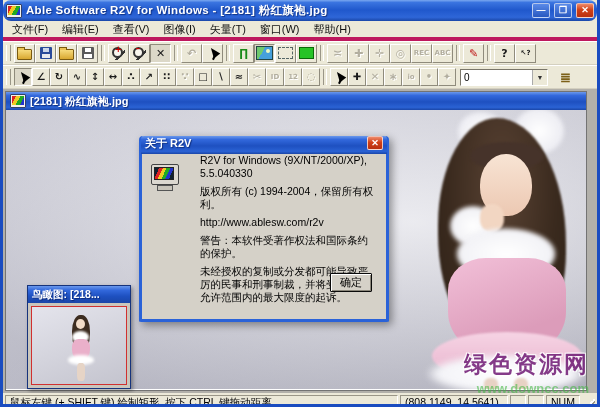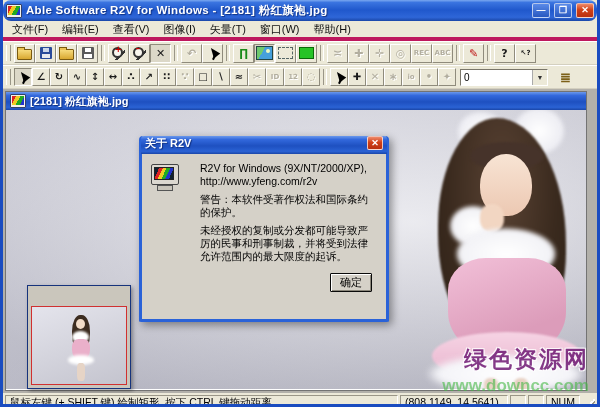--- a/index.html
+++ b/index.html
@@ -107,41 +107,41 @@
   .dlg-titlebar .title{flex:1;color:#fff;font-weight:bold;font-size:11px;text-shadow:1px 1px 1px rgba(0,20,80,.6);}
   .dlg-close{width:16px;height:14px;border-radius:2px;border:1px solid rgba(255,255,255,.7);color:#fff;
     font-size:9px;line-height:12px;text-align:center;font-weight:bold;padding:0;
     background:linear-gradient(180deg,#ef8a6a,#d04018 45%,#b83010);}
   .dlg-body{position:relative;height:168px;font-size:10.5px;line-height:13px;color:#000;}
   .r2v-icon{position:absolute;left:9px;top:10px;width:30px;height:27px;}
   .r2v-icon .mon{position:absolute;left:0;top:0;width:26px;height:19px;background:#dcd8d0;border:1px solid #444;border-radius:2px;}
   .r2v-icon .scr{position:absolute;left:3px;top:3px;width:18px;height:11px;background:#102030;
     background:linear-gradient(115deg,#102030 0 18%,#d22 18% 34%,#ec2 34% 50%,#2a2 50% 66%,#23c 66% 82%,#102030 82%);border:1px solid #222;}
   .r2v-icon .base{position:absolute;left:6px;top:21px;width:14px;height:4px;background:#c8c4ba;border:1px solid #555;}
-  .dlg-text{margin-left:58px;margin-right:8px;padding-top:8px;}
+  .dlg-text{margin-left:58px;margin-right:8px;}
   .dlg-text p{margin:0 0 5px 0;}
   .dlg-text .ver{margin-bottom:0;}
   .ok-btn{position:absolute;right:14px;bottom:30px;width:42px;height:19px;background:#d5d1c8;color:#000;
     border:1px solid #0a0a0a;border-radius:1px;font-size:11px;line-height:15px;text-align:center;
     box-shadow:inset 1px 1px 0 #fff,inset -1px -1px 0 #8a867a;padding:0;font-family:inherit;}
   
   .statusbar{height:19px;display:flex;align-items:center;gap:2px;background:#ece9d8;padding:1px 2px 1px 2px;box-sizing:border-box;}
   .cell{box-sizing:border-box;height:15px;border:1px solid;border-color:#9a9687 #fff #fff #9a9687;
     font-size:10.5px;line-height:13px;padding:0 4px;white-space:nowrap;overflow:hidden;color:#000;}
   .cell.msg{flex:1;}
   .cell.coords{width:108px;}
   .cell.tiny{width:16px;}
   .cell.num{width:34px;text-align:left;}
   .resize-grip{width:13px;height:13px;align-self:flex-end;
     background:linear-gradient(135deg,transparent 0 50%,#fff 50% 58%,#9a9687 58% 66%,transparent 66% 72%,#fff 72% 80%,#9a9687 80% 88%,transparent 88%);}
   
   .watermark{position:absolute;right:8px;bottom:8px;z-index:60;text-align:right;pointer-events:none;}
   .wm1{font-size:23px;font-weight:bold;letter-spacing:2px;color:#701a75;opacity:.85;
     text-shadow:1px 1px 0 #fff,-1px -1px 0 #fff,1px -1px 0 #fff,-1px 1px 0 #fff;}
-  .wm2{font-size:17px;font-weight:bold;color:#46b946;opacity:.6;margin-top:1px;}
+  .wm2{font-size:13px;font-weight:bold;color:#46b946;opacity:.6;margin-top:1px;}
 </style>
 </head>
 <body>
 
 <div class="app">
 
   <div class="titlebar">
     <span class="mini-logo"></span>
     <span class="title">Able Software R2V for Windows - [2181] 粉红旗袍.jpg</span>
     <button class="winbtn">—</button>
@@ -272,20 +272,23 @@
         <div class="blob collar"></div>
         <div class="blob dress"></div>
         <div class="blob skirt"></div>
         <div class="blob furtrim"></div>
         <div class="blob leg1"></div>
         <div class="blob leg2"></div>
       </div>
     </div>
 
     <div class="birdseye">
+      <div class="be-titlebar">
+        <span class="title">鸟瞰图: [218...</span>
+      </div>
       <div class="be-thumb">
         <div class="tfig t-hair"></div>
         <div class="tfig t-face"></div>
         <div class="tfig t-fur"></div>
         <div class="tfig t-dress"></div>
         <div class="tfig t-trim"></div>
         <div class="tfig t-legs"></div>
       </div>
     </div>
 
@@ -295,21 +298,23 @@
         <button class="dlg-close">✕</button>
       </div>
       <div class="dlg-body">
         <span class="r2v-icon">
           <span class="mon"></span>
           <span class="scr"></span>
           <span class="base"></span>
         </span>
         <div class="dlg-text">
           <p class="ver">R2V for Windows (9X/NT/2000/XP),</p>
-          <p>http://www.yfeng.com/r2v</p>
+          <p>5.5.040330</p>
+          <p>版权所有 (c) 1994-2004，保留所有权利。</p>
+          <p>http://www.ablesw.com/r2v</p>
           <p>警告：本软件受著作权法和国际条约的保护。</p>
           <p>未经授权的复制或分发都可能导致严厉的民事和刑事制裁，并将受到法律允许范围内的最大限度的起诉。</p>
         </div>
         <button class="ok-btn">确定</button>
       </div>
     </div>
 
   </div>
 
   <div class="statusbar">

